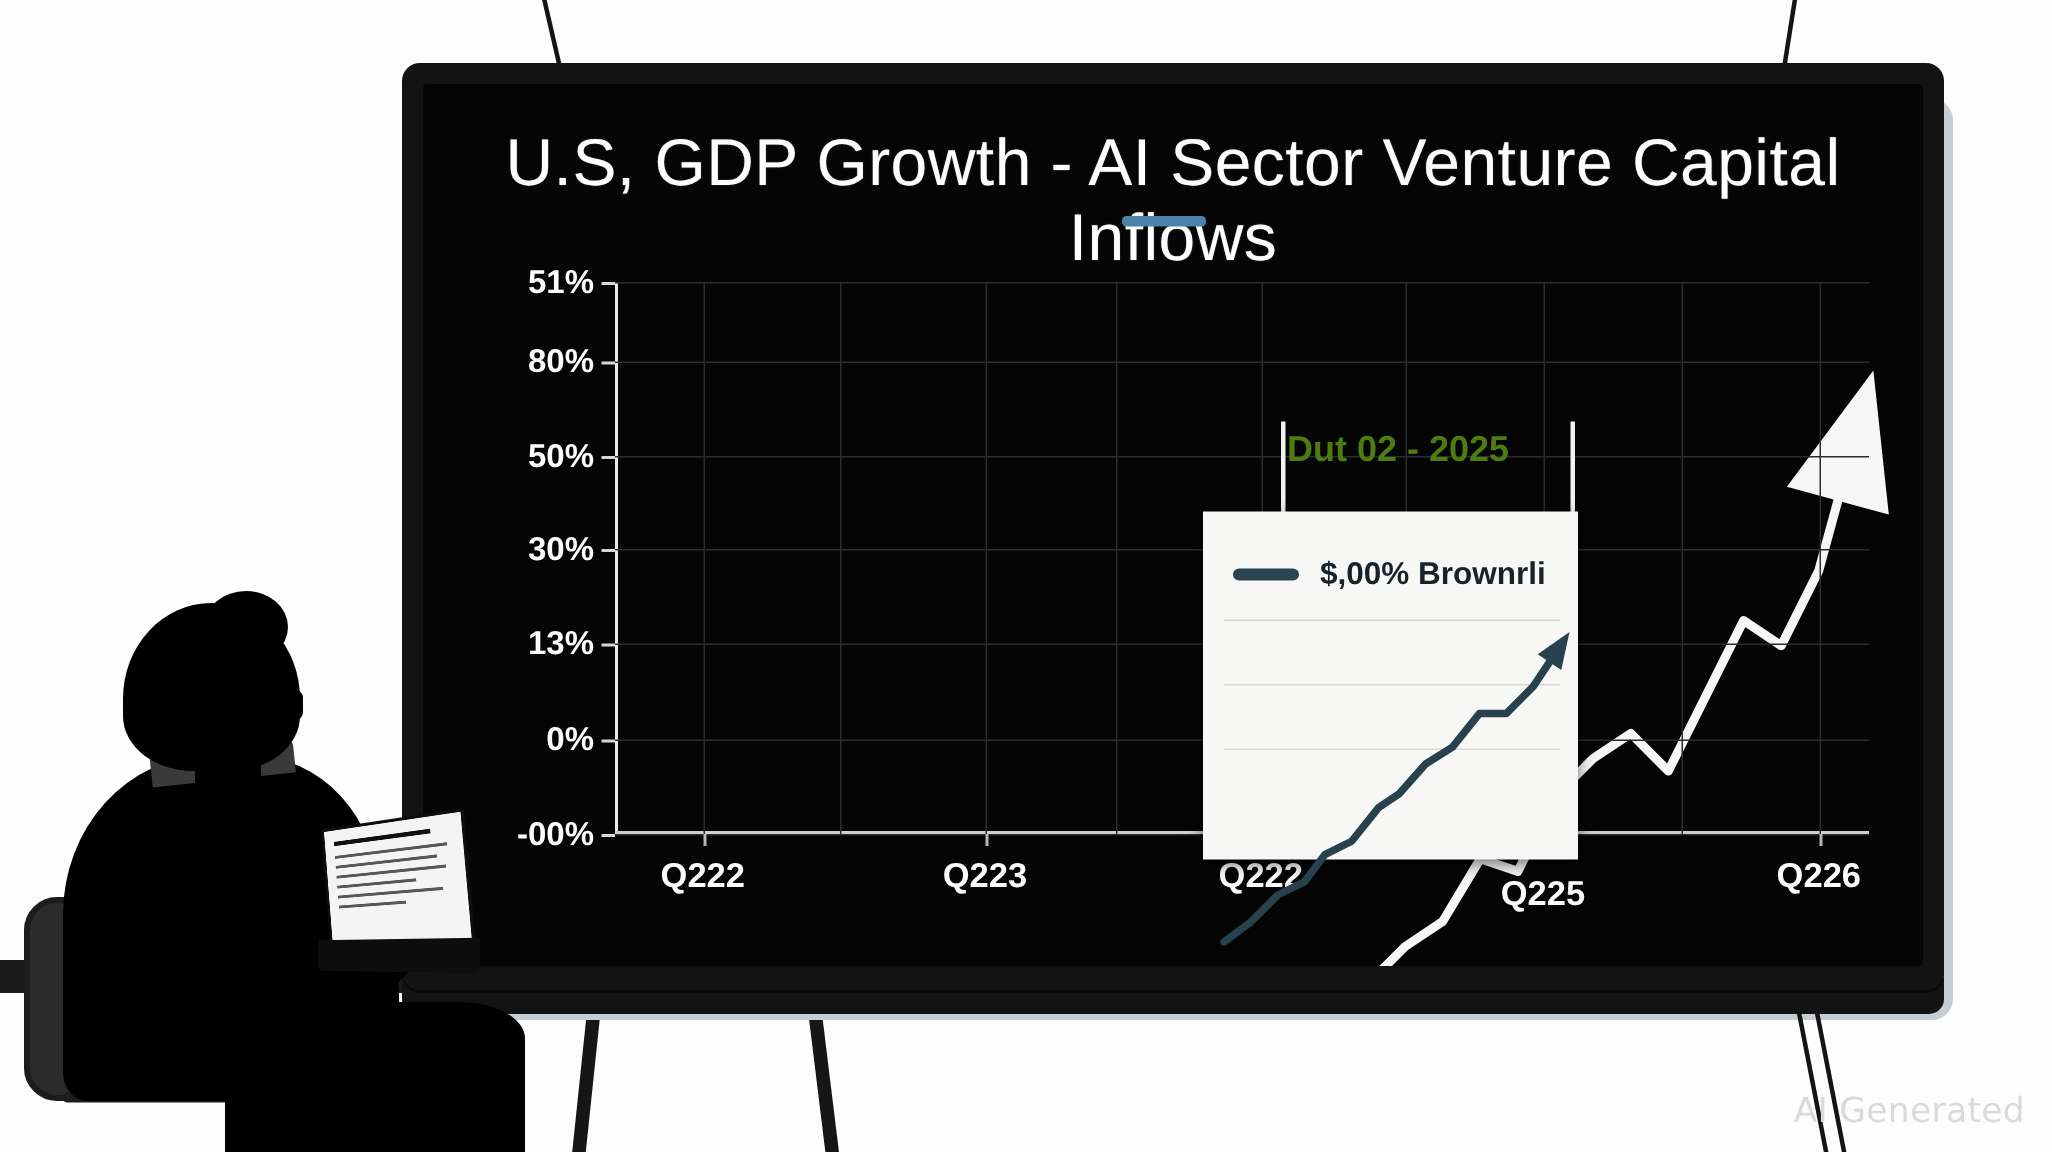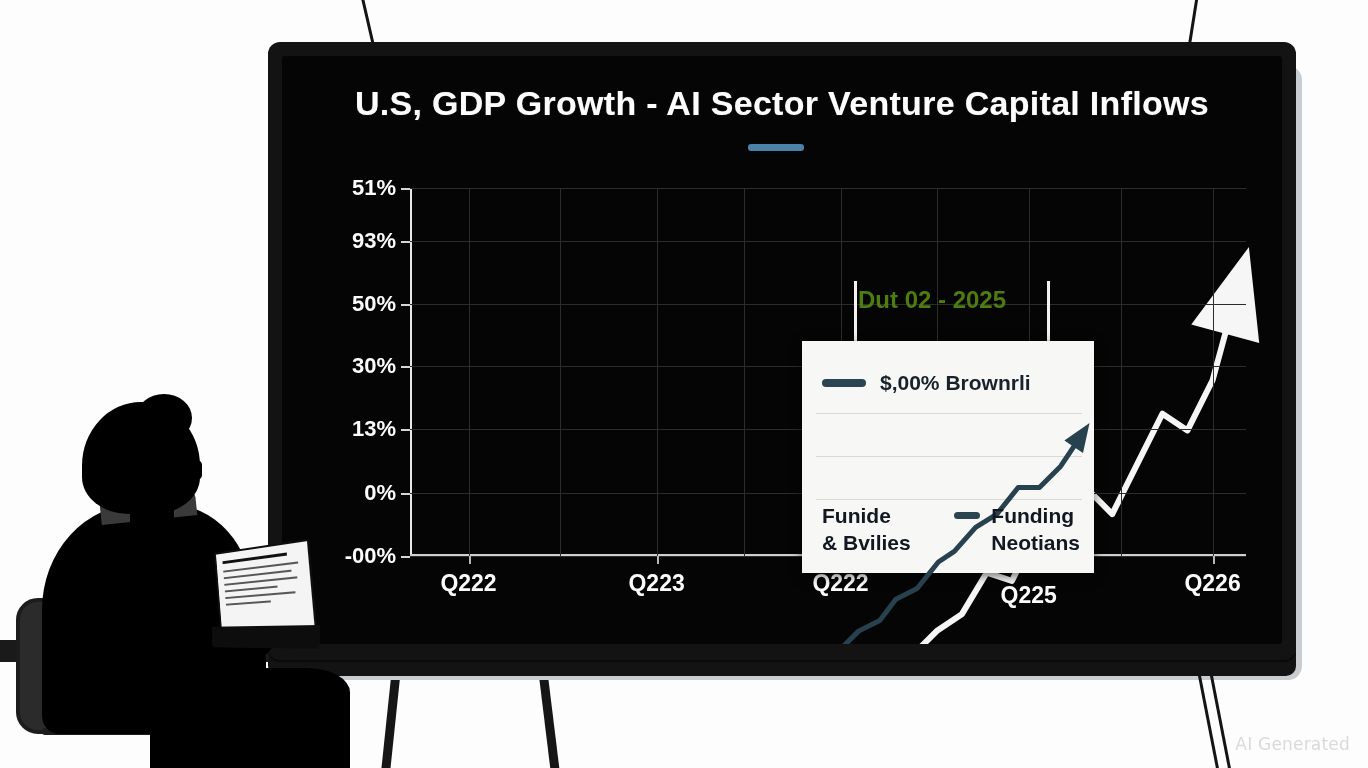--- a/index.html
+++ b/index.html
@@ -129,21 +129,21 @@
   .lap-title { height:3px; background:#111; margin-bottom:7px; width:84%; }
   .lap-body { position:absolute; left:0; top:82px; width:112px; height:22px;
     background:#0d0d0d; border-radius:0 0 4px 4px;
     transform:perspective(220px) rotateY(-17deg); }
 
   
   .chart { position:absolute; inset:0; color:#fff; }
 
   .chart-title {
     position:absolute; left:0; right:0; top:28px;
-    text-align:center; font-size:34px; font-weight:700;
+    text-align:center; font-size:44px; font-weight:400;
     letter-spacing:.3px; color:#fdfdfd;
     text-shadow:0 0 1px rgba(255,255,255,.35);
   }
   .legend {
     position:absolute; left:0; right:0; top:88px;
     display:flex; justify-content:center; align-items:center; gap:26px;
     font-size:23px; font-weight:600;
   }
   .legend-item { display:flex; align-items:center; gap:12px; }
   .swatch { width:30px; height:7px; border-radius:3px; display:block; }
@@ -185,21 +185,21 @@
   .marker {
     position:absolute; width:3px; background:#f2f2f2;
   }
   .annot-date {
     position:absolute; font-size:24px; font-weight:700; color:#4d7c0f;
     white-space:nowrap;
   }
 
   
   .inset {
-    position:absolute; left:520px; top:285px; width:292px; height:232px;
+    position:absolute; left:520px; top:285px; width:250px; height:232px;
     background:#f7f7f5; box-shadow:0 3px 10px rgba(0,0,0,.55);
   }
   .inset-legend {
     position:absolute; left:20px; top:30px; right:14px;
     display:flex; align-items:center; gap:14px;
   }
   .inset-swatch { width:44px; height:8px; border-radius:4px; }
   .inset-legend-label {
     font-size:21px; font-weight:600; color:#18222a; white-space:nowrap;
   }
@@ -217,21 +217,21 @@
   .foot-right { display:flex; align-items:flex-start; gap:11px; }
   .foot-right-label {
     font-size:21px; font-weight:600; color:#111820; line-height:1.28;
     white-space:pre-line;
   }
   .foot-swatch { width:26px; height:7px; border-radius:4px; margin-top:9px; }
 
   
   .watermark {
     position:absolute; right:18px; bottom:14px;
-    font-size:17px; color:#d9dadc; letter-spacing:.2px;
+    font-size:23px; color:#d9dadc; letter-spacing:.2px;
     font-family:"DejaVu Sans", sans-serif;
   }
 </style>
 </head>
 <body>
 
 <div class="scene">
   <div class="wall"></div>
 
   <div class="cable cable-left"></div>
@@ -263,21 +263,21 @@
           <div class="axis-x"></div>
           <svg class="series-svg" id="series-svg" viewBox="0 0 100 100" preserveAspectRatio="none">
               <polyline points="0,97 4,92 8,93 12,87 15,89 18,83 21,80 24,76 27,77 30,75 34,74 38,72 42,69 46,67 50,64 53,62 56,58 60,56 63,53 66,51 69,46 72,47 75,41 78,38 81,36 84,39 87,33 90,27 93,29 96,23 99,12" fill="none" stroke="#f6f6f6" stroke-width="6" stroke-linejoin="round" stroke-linecap="round" vector-effect="non-scaling-stroke"></polyline>
               <path d="M100.3471611176556,7.06040923526281 L101.58078967773758,18.549895009790855 L93.45121911882457,16.332739402814582 Z" fill="#f6f6f6"></path>
             </svg>
         <div class="grid-h" style="top: 0%;"></div>
             <div class="tick-y" style="top: 0%;"></div>
             <div class="ylab" style="top: 0%;">51%</div>
             <div class="grid-h" style="top: 14.5%;"></div>
             <div class="tick-y" style="top: 14.5%;"></div>
-            <div class="ylab" style="top: 14.5%;">93%</div>
+            <div class="ylab" style="top: 14.5%;">80%</div>
             <div class="grid-h" style="top: 31.5%;"></div>
             <div class="tick-y" style="top: 31.5%;"></div>
             <div class="ylab" style="top: 31.5%;">50%</div>
             <div class="grid-h" style="top: 48.5%;"></div>
             <div class="tick-y" style="top: 48.5%;"></div>
             <div class="ylab" style="top: 48.5%;">30%</div>
             <div class="grid-h" style="top: 65.5%;"></div>
             <div class="tick-y" style="top: 65.5%;"></div>
             <div class="ylab" style="top: 65.5%;">13%</div>
             <div class="grid-h" style="top: 83%;"></div>
@@ -320,29 +320,20 @@
           <div class="inset-plot" id="inset-plot">
             <div class="inset-grid" style="top:0"></div>
             <div class="inset-grid" style="top:50%"></div>
             <div class="inset-grid" style="top:100%"></div>
             <svg class="inset-svg" id="inset-svg" viewBox="0 0 100 100" preserveAspectRatio="none">
                 <polyline points="0,96 8,90 16,82 24,78 30,70 38,66 46,56 52,52 60,43 68,38 76,28 84,28 92,20 100,8" fill="none" stroke="#27414e" stroke-width="5" stroke-linejoin="round" stroke-linecap="round" vector-effect="non-scaling-stroke"></polyline>
                 <path d="M102.84006500467318,3.7399024929902396 L100.37709339645981,15.029893354123264 L93.36583175140167,10.355718924084503 Z" fill="#27414e"></path>
               </svg>
           </div>
 
-          <div class="inset-foot">
-            <div class="foot-left">Funide
-&amp; Bvilies</div>
-            <div class="foot-right">
-              <span class="foot-swatch" style="background:#2b4451"></span>
-              <span class="foot-right-label">Funding
-Neotians</span>
-            </div>
-          </div>
         </div>
 
       </div>
     </div>
   </div>
 
   <div class="person">
     <div class="p-chair-back"></div>
     <div class="p-chair-stem"></div>
     <div class="p-lap"></div>

